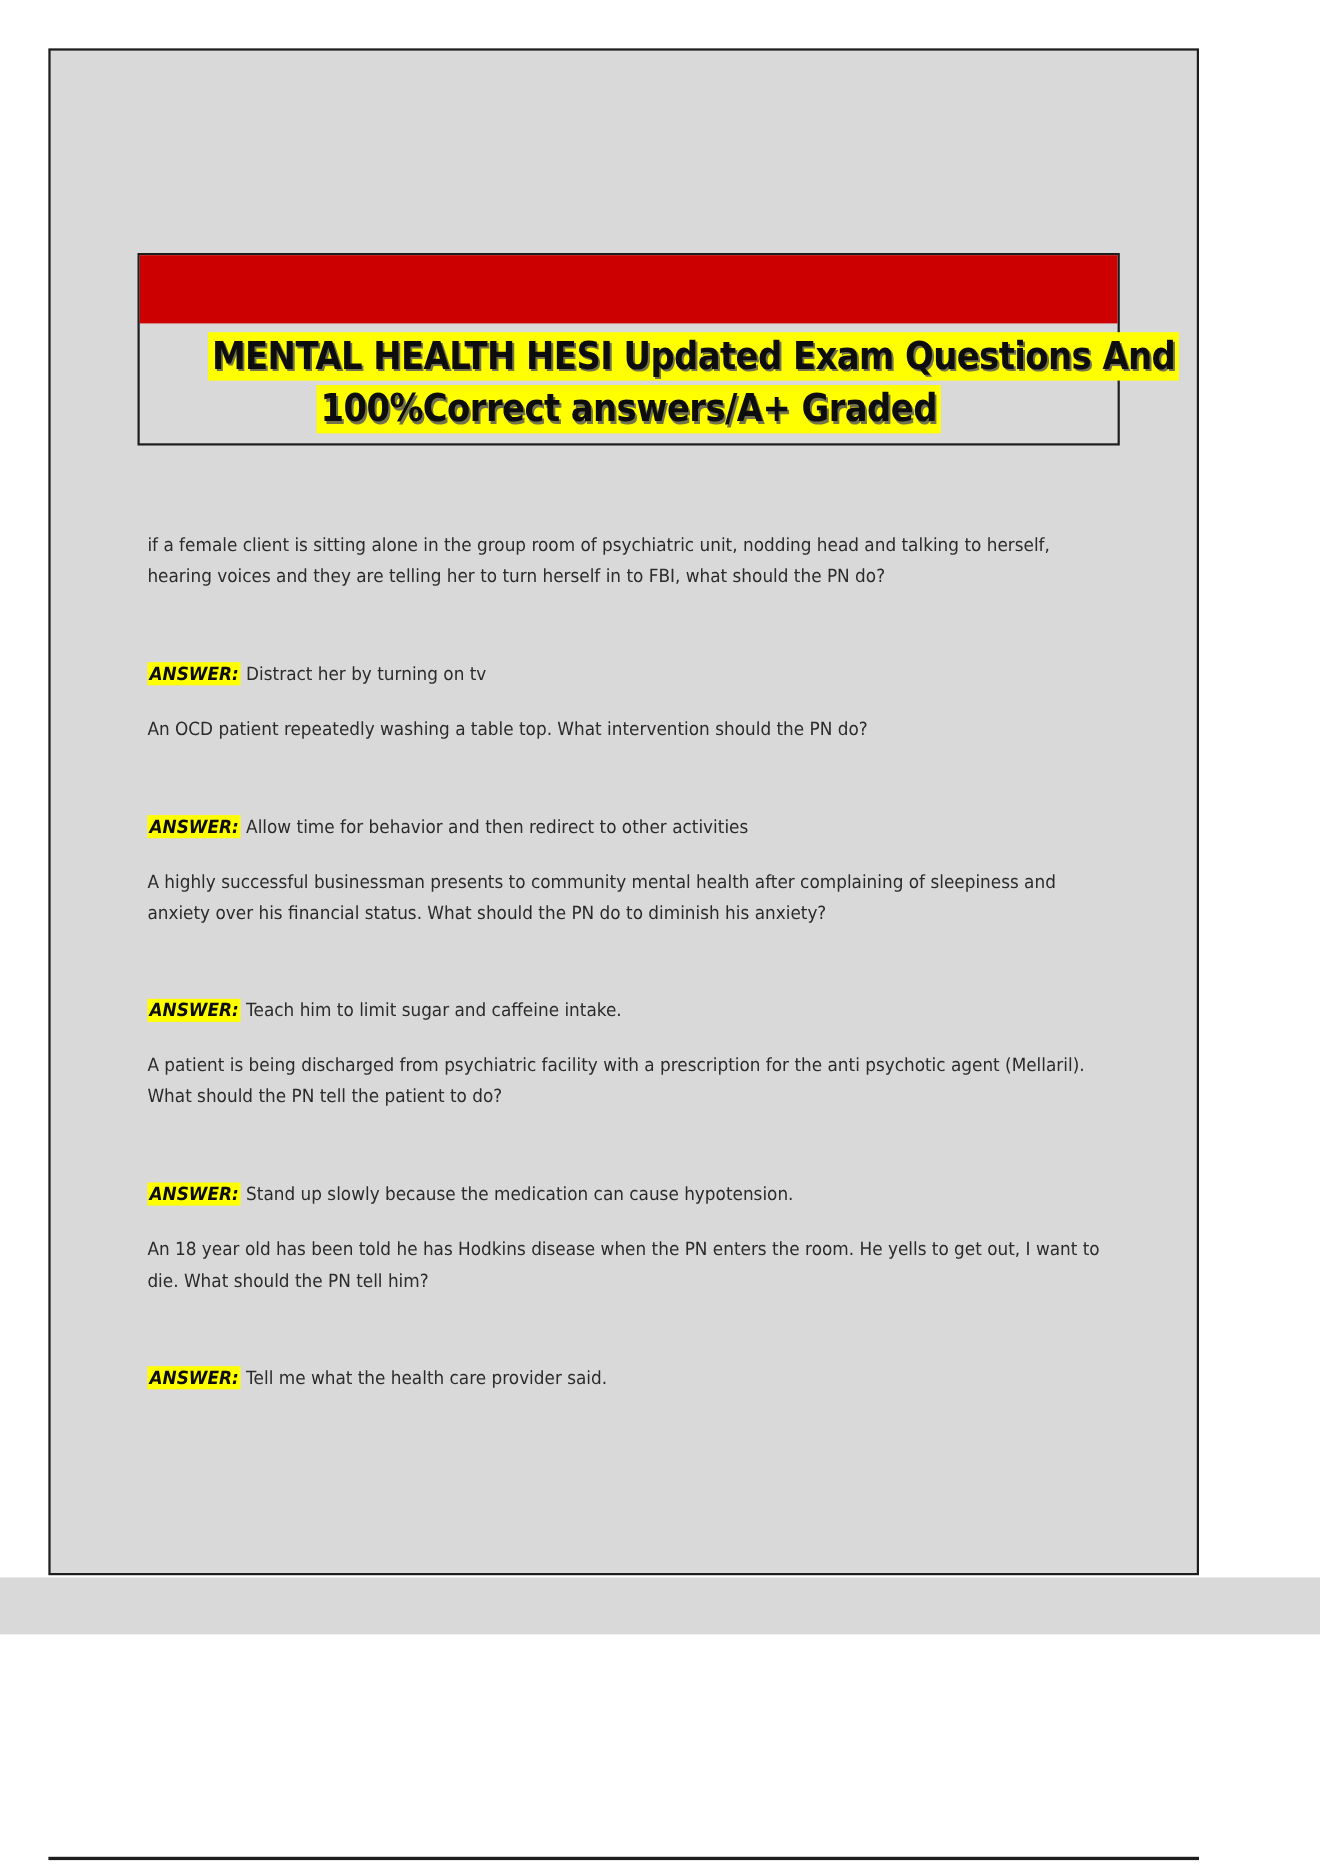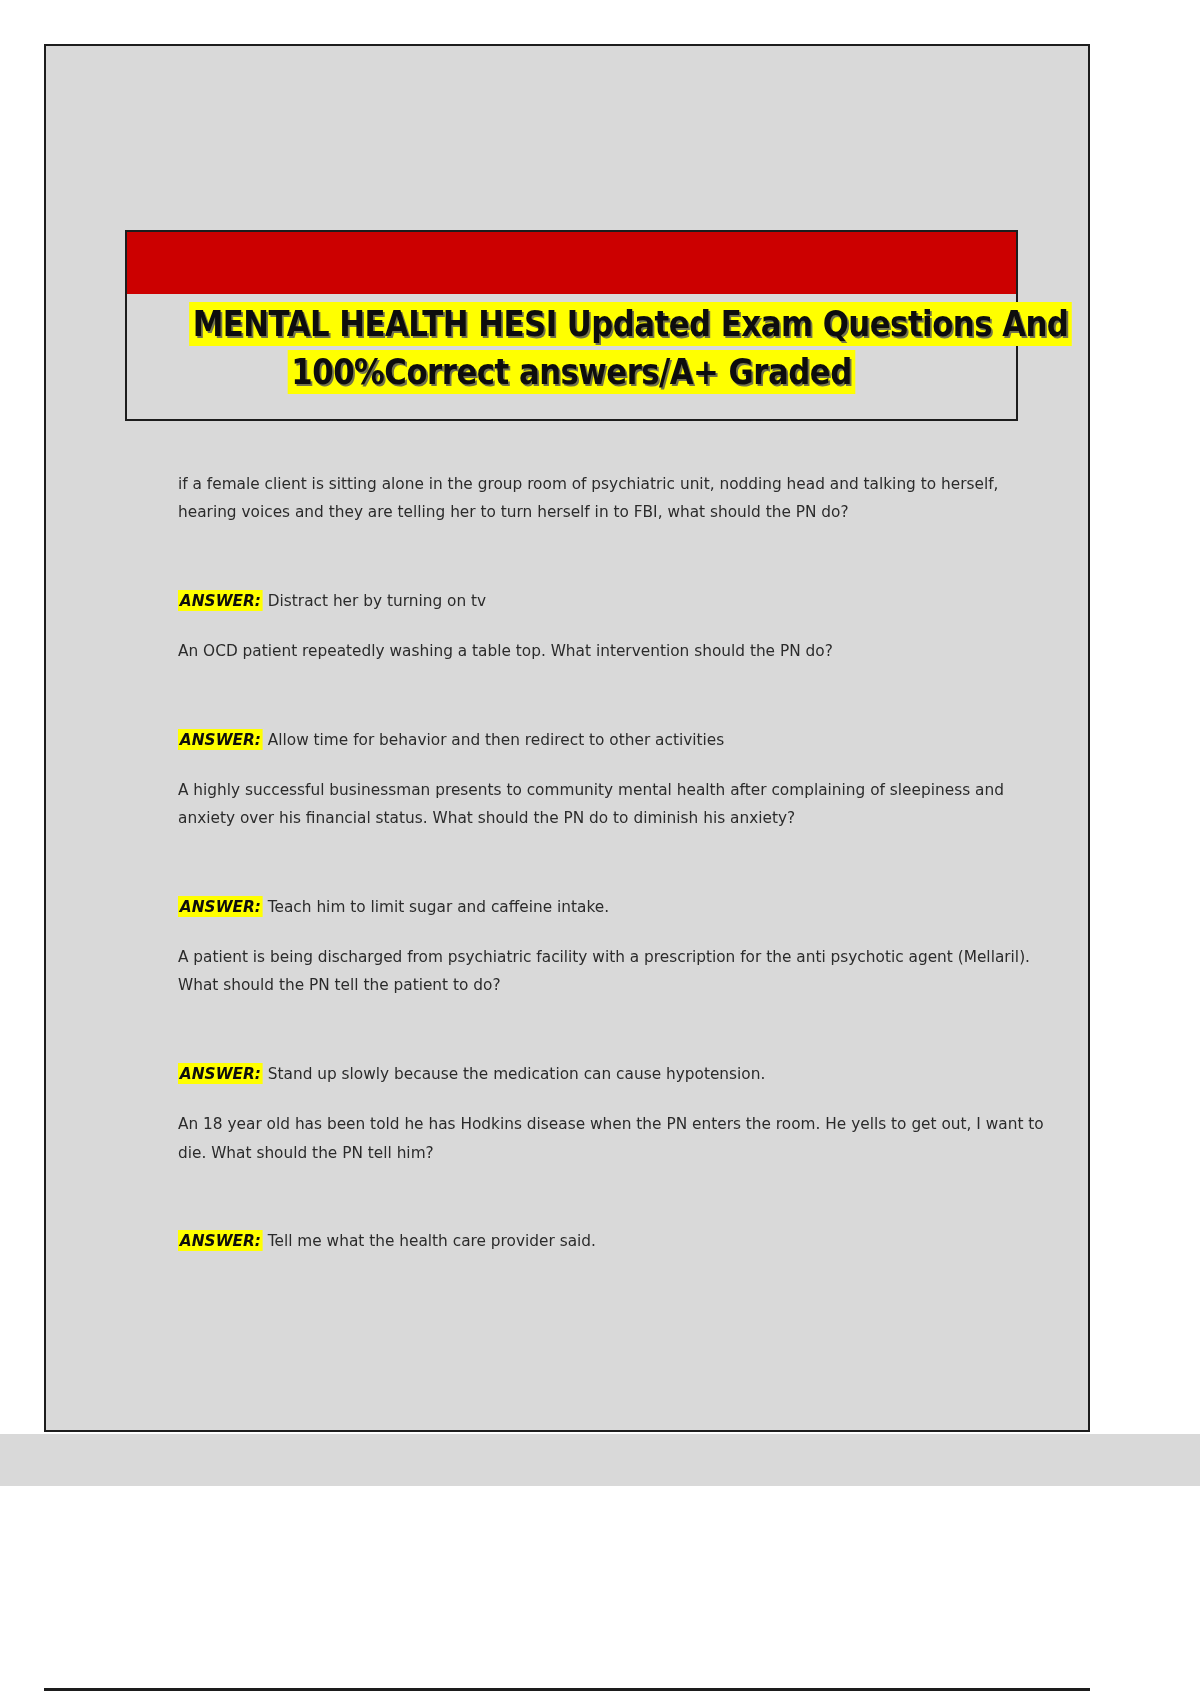--- a/index.html
+++ b/index.html
@@ -55,21 +55,21 @@
   }
 
   
   .title-card {
     position: absolute;
     left: 79px;
     top: 184px;
     width: 893px;
     background: #d9d9d9;
     border: 2px solid #1d1d1d;
-    padding-bottom: 18px;
+    padding-bottom: 2px;
   }
   .title-bar {
     height: 62px;
     background: #cc0000;
     margin: 0 0 0 0;
   }
   .title-lines {
     padding: 6px 6px 4px 6px;
   }
   .title-line {
@@ -89,23 +89,22 @@
     background: #ffff00;
     padding: 2px 4px;
   }
   .title-line.l1 { text-align: left; padding-left: 4px; }
   .title-line.l2 { text-align: center; }
 
   
   .doc-body {
     position: absolute;
     left: 88px;
-    top: 424px;
+    top: 436px;
     width: 878px;
-    margin-left: 44px;
   }
   .para {
     font-family: "DejaVu Sans", sans-serif;
     font-size: 16.5px;
     line-height: 1.72;
     color: #2b2b2b;
     margin: 0;
     transform: scaleX(0.93);
     transform-origin: left center;
     width: 107%;

